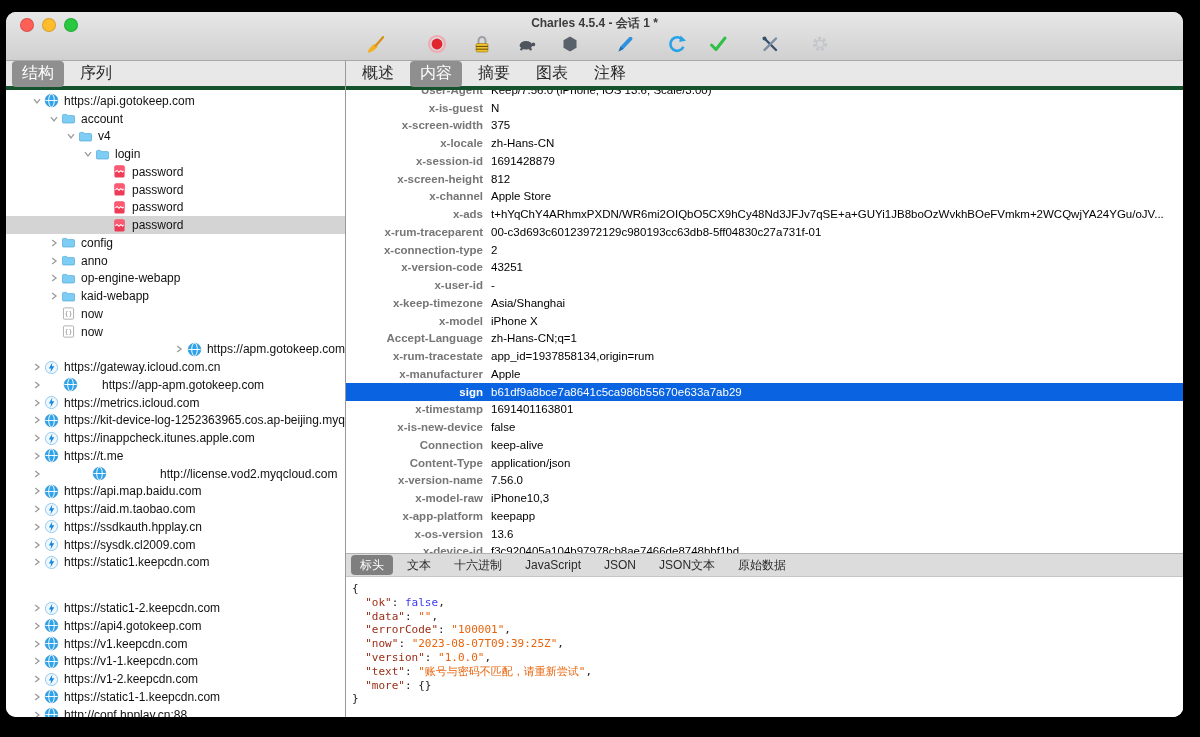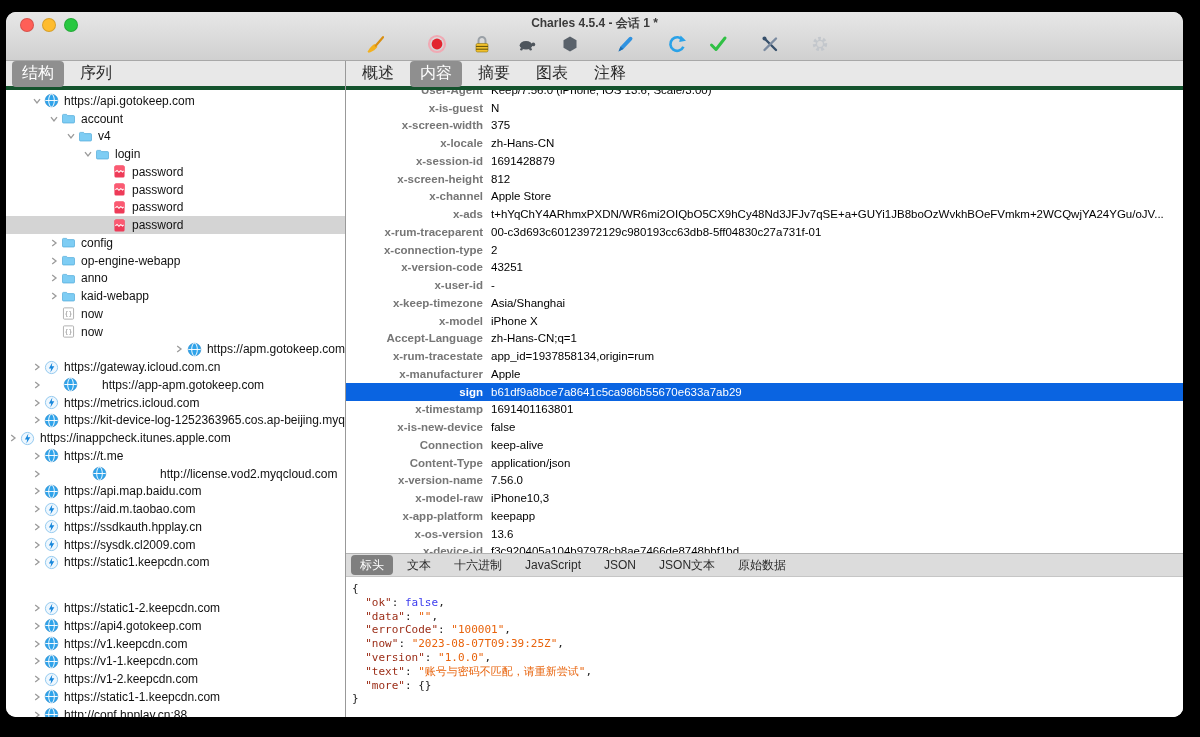--- a/index.html
+++ b/index.html
@@ -228,34 +228,34 @@
             <span class="chev">
               <svg viewBox="0 0 8 8">
                 <path d="M2.2 1 L6 4 L2.2 7" fill="none" stroke="#9b9b9b" stroke-width="1.3"></path>
               </svg>
             </span>
             <span class="ticon">
               <svg viewBox="0 0 16 16">
                 <path d="M1.6 4.6 q0-1 1-1 h3.3 l1.2 1.3 h6.3 q1 0 1 1 v5.9 q0 1-1 1 h-10.8 q-1 0-1-1 Z" fill="#7ecdf4" stroke="#4aa6d8" stroke-width="0.7"></path>
               </svg>
             </span>
+            <span>anno</span>
+          </div>
+          <div class="trow" style="padding-left: 41px;">
+            <span class="chev">
+              <svg viewBox="0 0 8 8">
+                <path d="M2.2 1 L6 4 L2.2 7" fill="none" stroke="#9b9b9b" stroke-width="1.3"></path>
+              </svg>
+            </span>
+            <span class="ticon">
+              <svg viewBox="0 0 16 16">
+                <path d="M1.6 4.6 q0-1 1-1 h3.3 l1.2 1.3 h6.3 q1 0 1 1 v5.9 q0 1-1 1 h-10.8 q-1 0-1-1 Z" fill="#7ecdf4" stroke="#4aa6d8" stroke-width="0.7"></path>
+              </svg>
+            </span>
             <span>op-engine-webapp</span>
-          </div>
-          <div class="trow" style="padding-left: 41px;">
-            <span class="chev">
-              <svg viewBox="0 0 8 8">
-                <path d="M2.2 1 L6 4 L2.2 7" fill="none" stroke="#9b9b9b" stroke-width="1.3"></path>
-              </svg>
-            </span>
-            <span class="ticon">
-              <svg viewBox="0 0 16 16">
-                <path d="M1.6 4.6 q0-1 1-1 h3.3 l1.2 1.3 h6.3 q1 0 1 1 v5.9 q0 1-1 1 h-10.8 q-1 0-1-1 Z" fill="#7ecdf4" stroke="#4aa6d8" stroke-width="0.7"></path>
-              </svg>
-            </span>
-            <span>anno</span>
           </div>
           <div class="trow" style="padding-left: 41px;">
             <span class="chev">
               <svg viewBox="0 0 8 8">
                 <path d="M2.2 1 L6 4 L2.2 7" fill="none" stroke="#9b9b9b" stroke-width="1.3"></path>
               </svg>
             </span>
             <span class="ticon">
               <svg viewBox="0 0 16 16">
                 <path d="M1.6 4.6 q0-1 1-1 h3.3 l1.2 1.3 h6.3 q1 0 1 1 v5.9 q0 1-1 1 h-10.8 q-1 0-1-1 Z" fill="#7ecdf4" stroke="#4aa6d8" stroke-width="0.7"></path>
@@ -349,21 +349,21 @@
             </span>
             <span class="ticon">
               <svg viewBox="0 0 16 16">
                 <circle cx="8" cy="8" r="6.8" fill="#2fa3ea" stroke="#1d7fc4" stroke-width="0.5"></circle>
                 <ellipse cx="8" cy="8" rx="3" ry="6.8" fill="none" stroke="#fff" stroke-width="1"></ellipse>
                 <line x1="1.4" y1="8" x2="14.6" y2="8" stroke="#fff" stroke-width="1"></line>
               </svg>
             </span>
             <span>https://kit-device-log-1252363965.cos.ap-beijing.myq</span>
           </div>
-          <div class="trow" style="">
+          <div class="trow" style="padding-left: 24px;">
             <span class="chev">
               <svg viewBox="0 0 8 8">
                 <path d="M2.2 1 L6 4 L2.2 7" fill="none" stroke="#9b9b9b" stroke-width="1.3"></path>
               </svg>
             </span>
             <span class="ticon">
               <svg viewBox="0 0 16 16">
                 <circle cx="8" cy="8" r="6.5" fill="#eef7fe" stroke="#8ec6ee" stroke-width="1"></circle>
                 <path d="M8.9 2.6 L5.2 9 H7.7 L6.8 13.4 L11 6.7 H8.3 Z" fill="#1787dc"></path>
               </svg>

